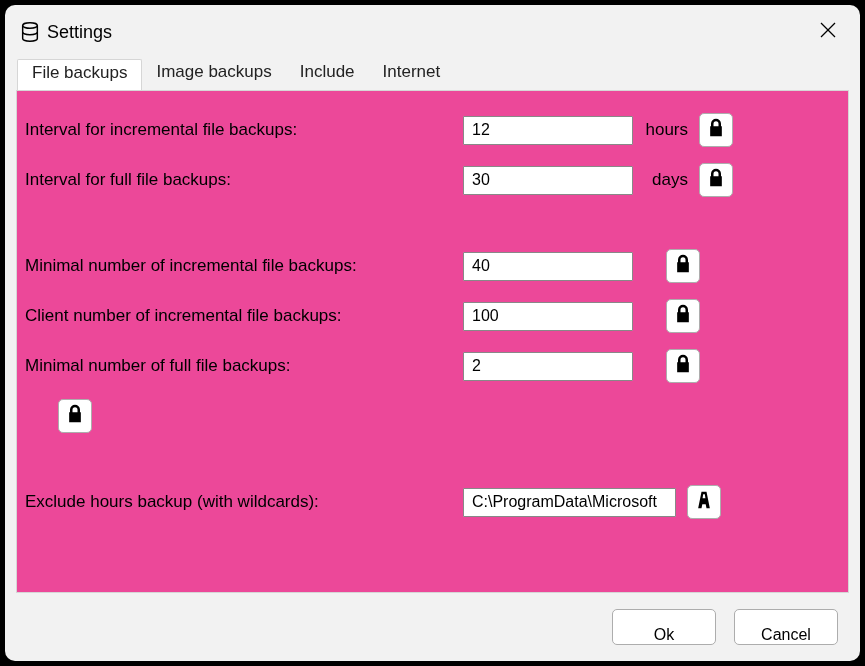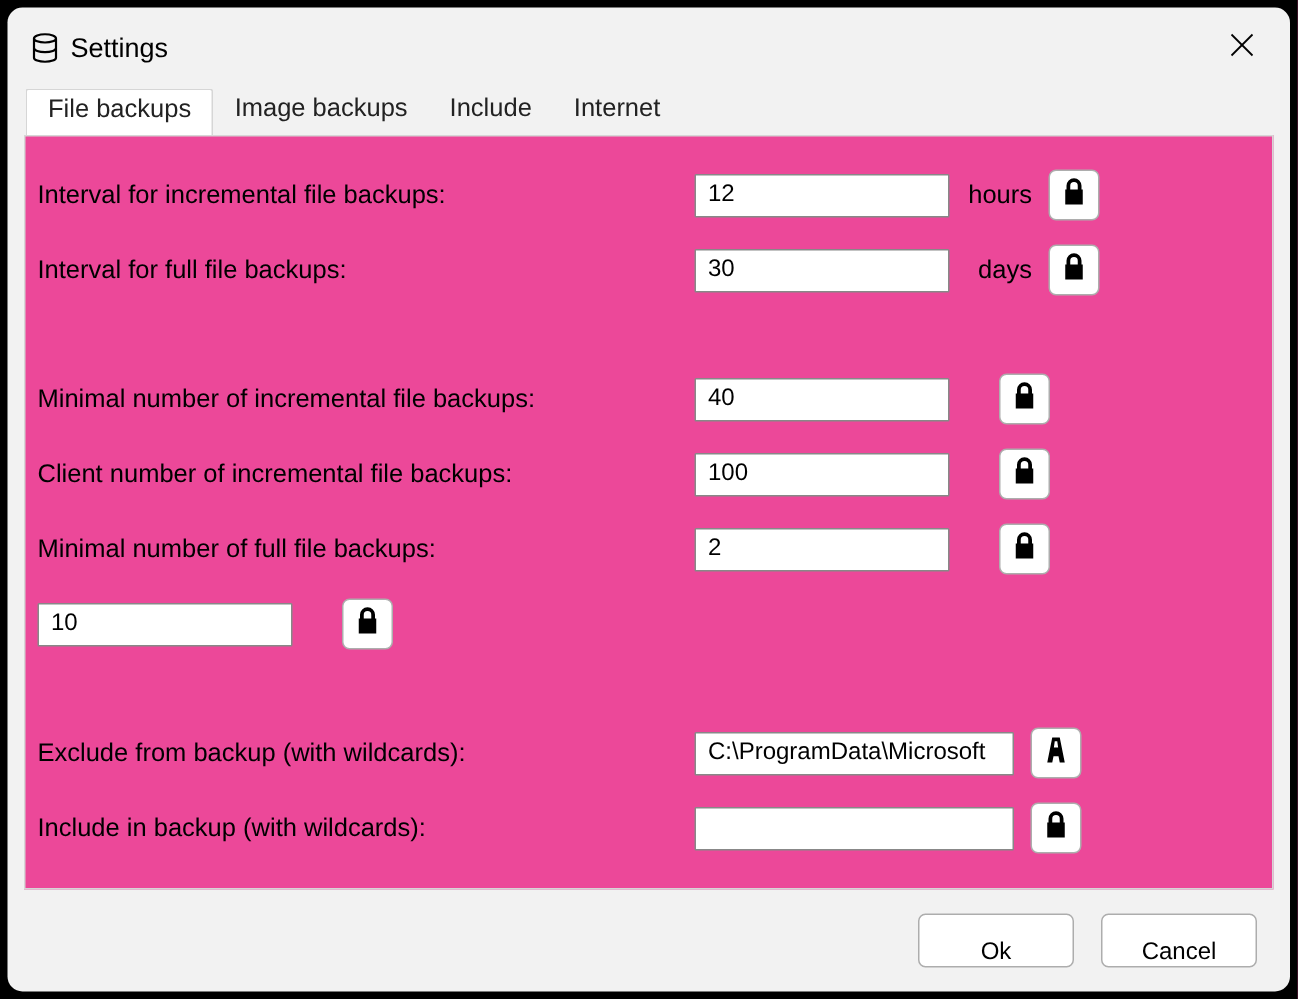--- a/index.html
+++ b/index.html
@@ -204,56 +204,44 @@
       <div class="lock-btn">
         <span>
           <svg viewBox="0 0 24 24">
               <path fill="#000" d="M6 10V7a6 6 0 0 1 12 0v3h1v12H5V10h1zm3 0h6V7a3 3 0 1 0-6 0v3z"></path>
             </svg>
         </span>
       </div>
     </div>
 
     <div class="row">
-      <input class="input" value="10" style="">
       <div style="width:22px"></div>
       <div class="lock-btn">
         <span>
           <svg viewBox="0 0 24 24">
               <path fill="#000" d="M6 10V7a6 6 0 0 1 12 0v3h1v12H5V10h1zm3 0h6V7a3 3 0 1 0-6 0v3z"></path>
             </svg>
         </span>
       </div>
     </div>
 
     <div class="gap"></div>
 
     <div class="row">
-      <div class="label">Exclude from backup (with wildcards):</div>
+      <div class="label">Exclude hours backup (with wildcards):</div>
       <input class="input wide" value="C:\ProgramData\Microsoft" style="">
       <div class="lock-btn nomargin">
         <span>
           <svg viewBox="0 0 24 24">
               <path fill="#000" d="M5 22 L9 2 H15 L19 22 H15 L14 17 H10 L9 22 Z M11 5 L10.3 10 H13.7 L13 5 Z"></path>
             </svg>
         </span>
       </div>
     </div>
 
-    <div class="row">
-      <div class="label">Include in backup (with wildcards):</div>
-      <input class="input wide" value="" style="">
-      <div class="lock-btn nomargin">
-        <span>
-          <svg viewBox="0 0 24 24">
-              <path fill="#000" d="M6 10V7a6 6 0 0 1 12 0v3h1v12H5V10h1zm3 0h6V7a3 3 0 1 0-6 0v3z"></path>
-            </svg>
-        </span>
-      </div>
-    </div>
 
   </div>
 
   <div class="footer">
     <button class="btn">Ok</button>
     <button class="btn">Cancel</button>
   </div>
 
 </div>
 

